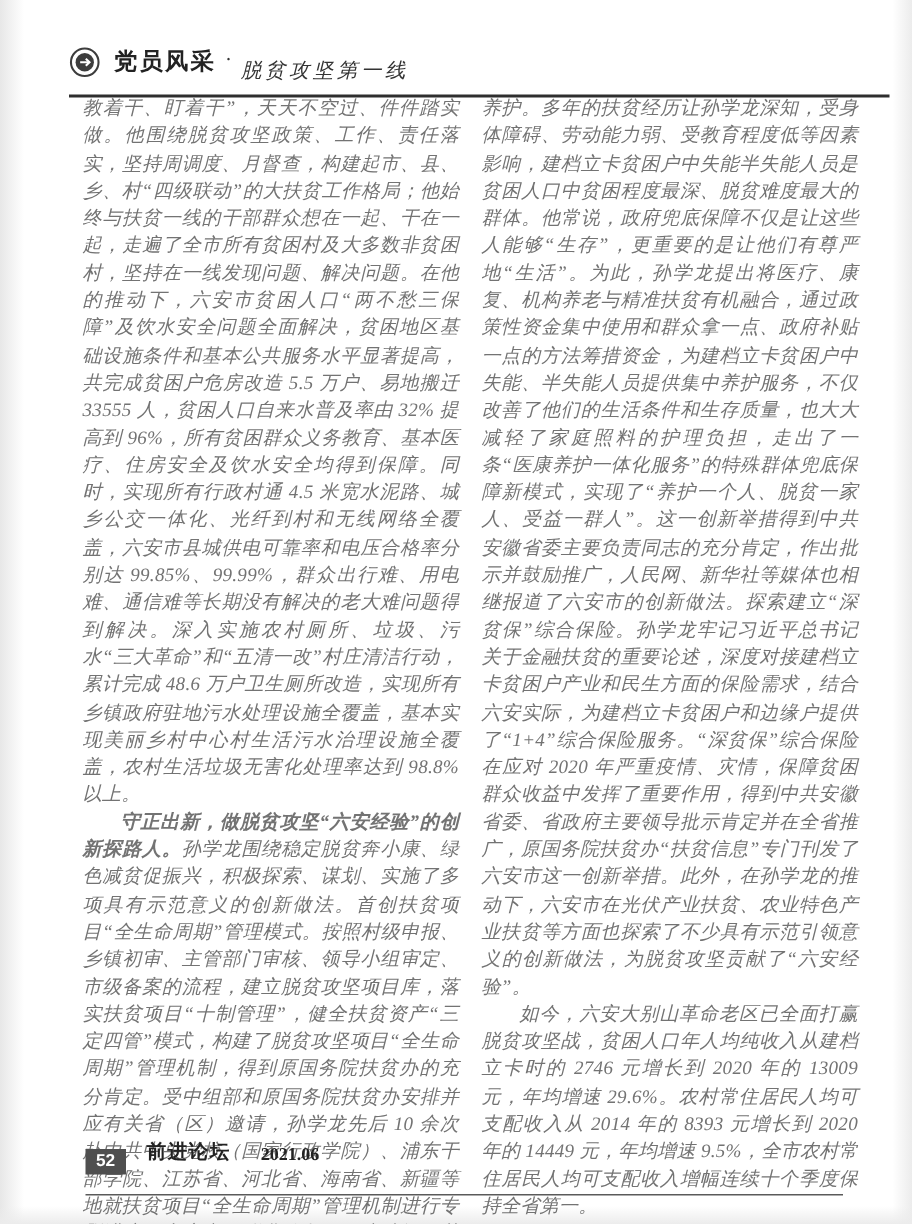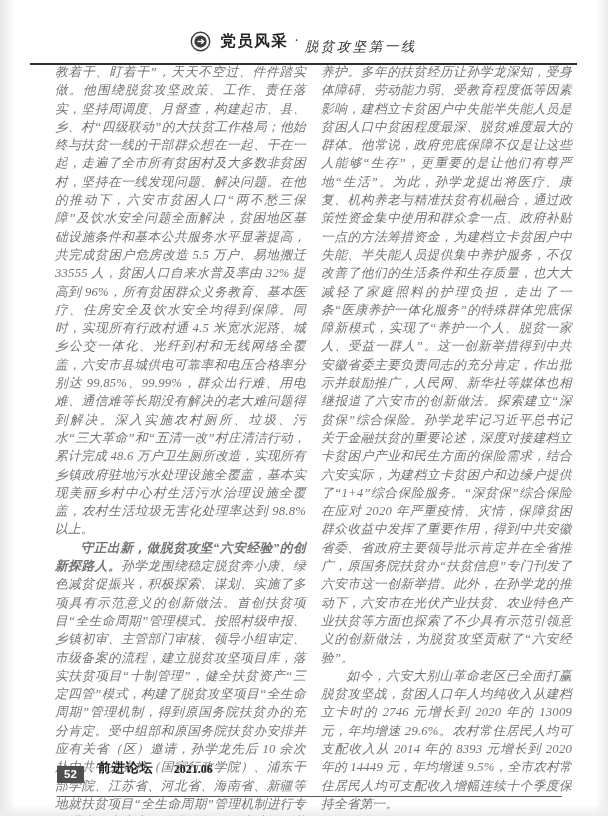--- a/index.html
+++ b/index.html
@@ -18,25 +18,24 @@
   
   .edge-left  { position:absolute; left:0; top:0; bottom:0; width:16px;
                 background: linear-gradient(to right, #e7e7e7, rgba(255,255,255,0)); }
   .edge-right { position:absolute; right:0; top:0; bottom:0; width:13px;
                 background: linear-gradient(to left, #ececec, rgba(255,255,255,0)); }
   .edge-bottom{ position:absolute; left:0; right:0; bottom:0; height:12px;
                 background: linear-gradient(to top, #ececec, rgba(255,255,255,0)); }
 
   
   .header {
-    position: absolute; left: 30px; top: 26px; width: 547px;
+    position: absolute; left: 46px; top: 26px; width: 547px;
     display: flex; align-items: center;
     padding-bottom: 7px;
     border-bottom: 2px solid #2e2e2e;
-    justify-content: center;
   }
   .header-icon { width: 21px; height: 21px; flex: 0 0 auto; margin-right: 9px; }
   .header-title {
     font-family: "Liberation Sans", "DejaVu Sans", sans-serif;
     font-weight: bold; font-size: 15.5px; letter-spacing: 1.5px; color: #222;
   }
   .header-sep { margin: 0 6px; font-size: 14px; color: #333; }
   .header-sub {
     font-size: 13.5px; font-style: italic; letter-spacing: 2.5px; color: #333; margin-top: 12px;
   }

